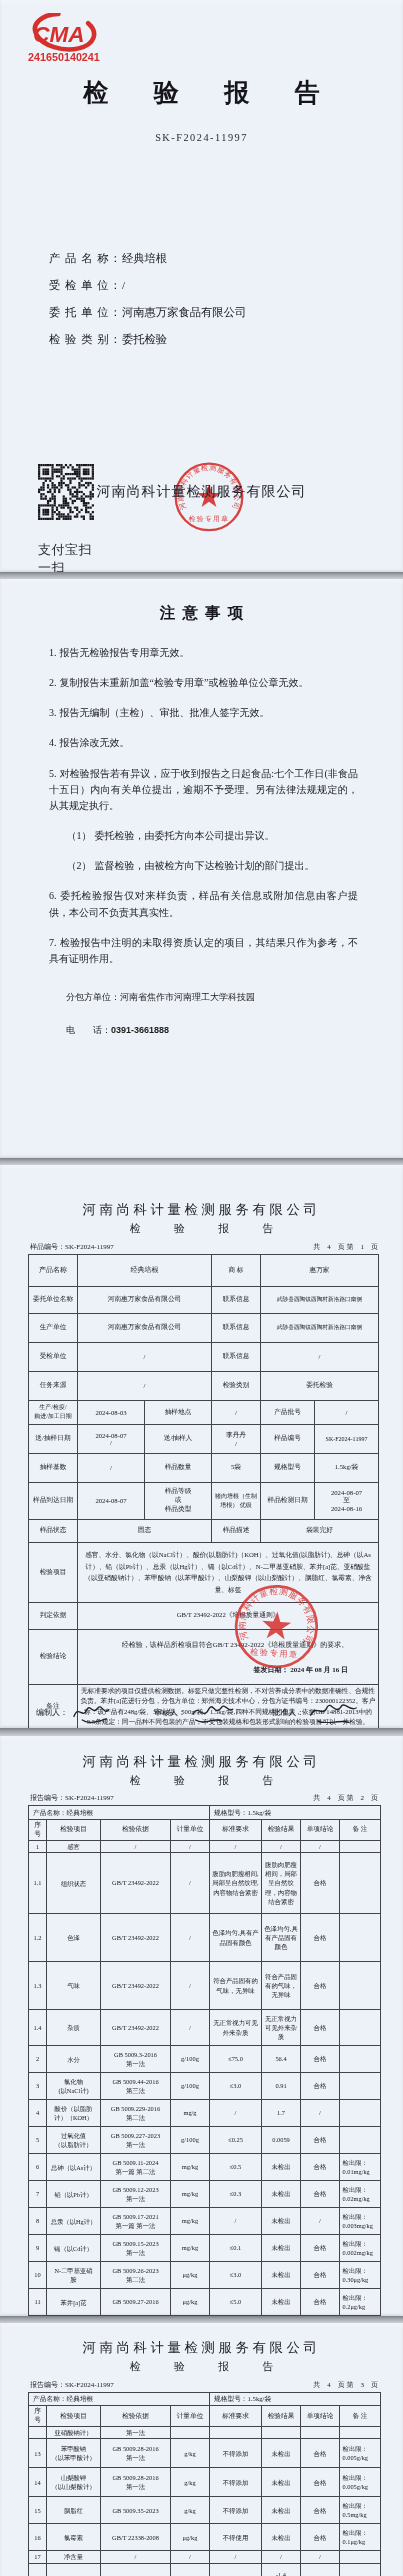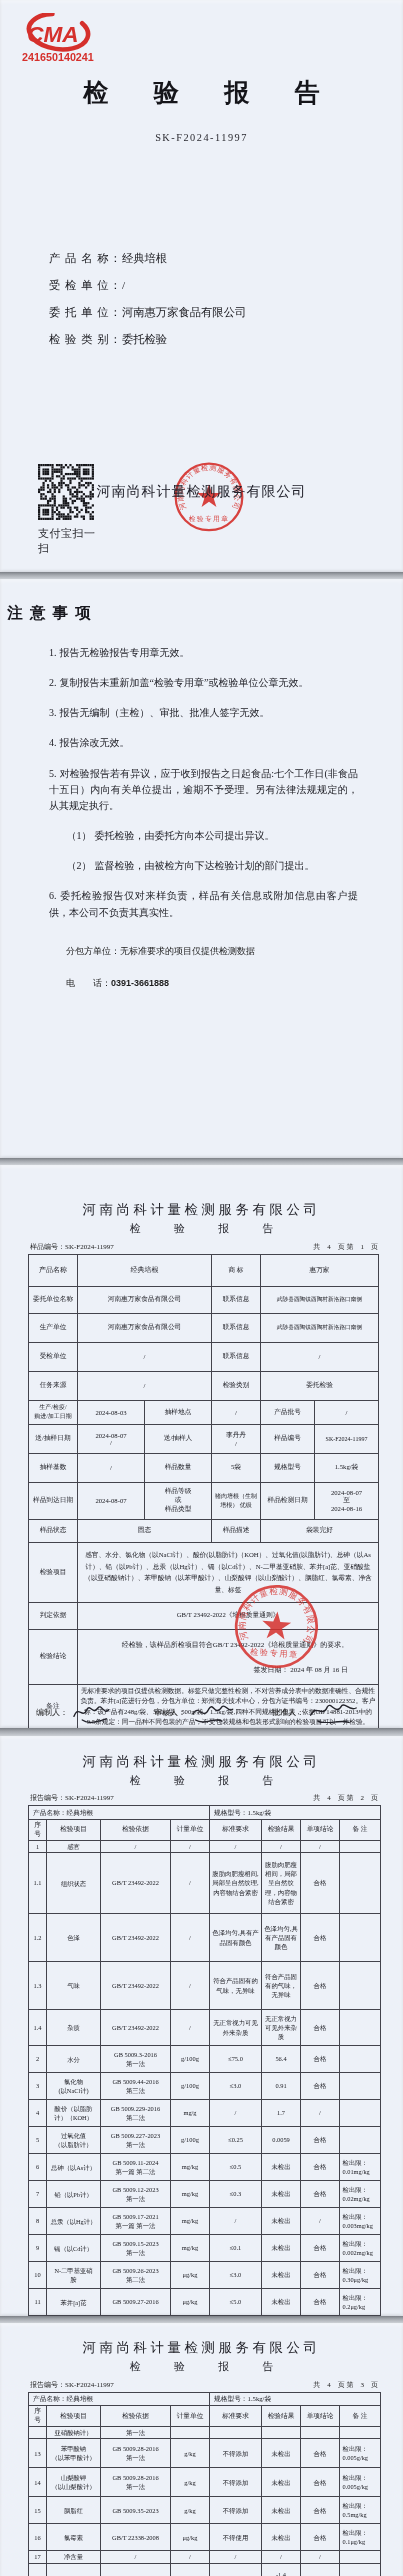--- a/index.html
+++ b/index.html
@@ -6,35 +6,35 @@
   body{
     width:403px;height:3494px;position:relative;
     background:#9ba0a7;
     font-family:"Liberation Serif","DejaVu Serif",serif;
     color:#1c1c1c;
   }
   .page{position:relative;width:403px;background:#edf1f8;overflow:hidden;
         box-shadow:inset 0 1.5px 4.1px rgba(255,255,255,.55), inset 0 -1px 2.6px rgba(90,95,105,.25);}
   .sep{height:7.2px;background:linear-gradient(180deg,#7d8187 0%,#a7abb1 45%,#cdd1d6 100%);}
   
-  .cma{position:absolute;left:20px;top:13.4px;width:82px;height:58px;}
+  .cma{position:absolute;left:26px;top:13.4px;width:82px;height:58px;}
   .cover-title{position:absolute;left:0;top:76px;width:100%;text-align:center;
     font-size:25px;font-weight:bold;letter-spacing:19.6px;text-indent:19.6px;color:#15151a;}
   .cover-no{position:absolute;left:0;top:132px;width:100%;text-align:center;
     font-size:10.3px;letter-spacing:1.5px;color:#2a2a30;}
   .cover-fields{position:absolute;left:49px;top:251px;}
   .cover-field{height:27px;font-size:11.3px;color:#17171c;white-space:nowrap;}
   .cover-field .lab{letter-spacing:1px;font-weight:500;}
   .cover-company{position:absolute;left:0;top:483px;width:100%;text-align:center;
     font-size:14px;letter-spacing:1px;color:#20202a;z-index:1;}
   .qr-wrap{position:absolute;left:38px;top:464px;width:62px;}
-  .qr-cap{font-size:11px;margin-top:4px;letter-spacing:0.5px;color:#2b2b30;}
+  .qr-cap{font-size:13px;margin-top:19px;letter-spacing:0.5px;color:#2b2b30;}
   .stamp{position:absolute;pointer-events:none;}
   
-  .notice-title{padding-top:24px;font-size:15.5px;font-weight:bold;
+  .notice-title{padding-top:24px;text-align:center;font-size:15.5px;font-weight:bold;
     letter-spacing:7.2px;text-indent:7.2px;color:#17171d;}
   .notice-list{margin:20.6px 45px 0 49px;font-size:10px;line-height:1.62;color:#1b1b22;}
   .notice-item{margin-bottom:14px;text-align:justify;}
   .notice-item.sub{margin-left:17.5px;margin-bottom:14px;}
   .notice-item .num{margin-right:3.1px;}
   .notice-foot{margin:24px 0 0 66px;font-size:9px;}
   .notice-foot .row{margin-bottom:19.6px;}
   .notice-foot .phone{font-family:"Liberation Sans","DejaVu Sans",sans-serif;font-weight:bold;}
   
   .sh-company{text-align:center;font-size:13.4px;letter-spacing:3.6px;color:#1d1d24;}
@@ -44,21 +44,21 @@
   table.rep{border-collapse:collapse;table-layout:fixed;margin-left:28px;width:350px;
     font-size:6.4px;color:#1a1a20;}
   table.rep td,table.rep th{border:0.5px solid #43434c;padding:1px 2.1px;text-align:center;
     vertical-align:middle;white-space:pre-line;overflow:hidden;font-weight:normal;}
   table.rep .band{text-align:left;padding-left:4.1px;font-size:6.7px;}
   table.rep th{font-size:6.7px;}
   .s1 td{font-size:6.7px;}
   .s1 .big{font-size:7px;}
   .concl-wrap{text-align:left;}
   .concl-text{text-indent:2em;padding:2.1px 3.1px 0 3.1px;font-size:7px;}
-  .issue-date{text-align:right;padding:8.2px 28px 1px 0;font-size:7px;}
+  .issue-date{text-align:right;padding:8.2px 28px 1px 0;font-size:7px;font-weight:bold;}
   .remark-cell{text-align:left;font-size:6px;line-height:1.55;padding:2.1px 4.1px;}
   .remark-cell .ind{text-indent:2em;}
   .items-cell{text-align:left;font-size:6.7px;line-height:1.7;padding:3.1px 5.2px;}
   .signers{position:absolute;left:36px;display:flex;gap:34px;align-items:center;}
   .signer{display:flex;align-items:center;font-size:8px;}
   .signer svg{margin-left:3.1px;}
   
   .it td{line-height:1.45;}
   .it .c1,.it .c7{font-size:6.3px;}
   .it .c7{text-align:left;padding-left:2.6px;}
@@ -417,23 +417,24 @@
   <div class="notice-title">注意事项</div>
   <div class="notice-list" id="notice-list">
       <div class="notice-item"><span class="num">1.</span><span>报告无检验报告专用章无效。</span></div>
       <div class="notice-item"><span class="num">2.</span><span>复制报告未重新加盖“检验专用章”或检验单位公章无效。</span></div>
       <div class="notice-item"><span class="num">3.</span><span>报告无编制（主检）、审批、批准人签字无效。</span></div>
       <div class="notice-item"><span class="num">4.</span><span>报告涂改无效。</span></div>
       <div class="notice-item"><span class="num">5.</span><span>对检验报告若有异议，应于收到报告之日起食品:七个工作日(非食品十五日）内向有关单位提出，逾期不予受理。另有法律法规规定的，从其规定执行。</span></div>
       <div class="notice-item sub"><span class="num">（1）</span><span>委托检验，由委托方向本公司提出异议。</span></div>
       <div class="notice-item sub"><span class="num">（2）</span><span>监督检验，由被检方向下达检验计划的部门提出。</span></div>
       <div class="notice-item"><span class="num">6.</span><span>委托检验报告仅对来样负责，样品有关信息或附加信息由客户提供，本公司不负责其真实性。</span></div>
+      <div class="notice-item"><span class="num">7.</span><span>检验报告中注明的未取得资质认定的项目，其结果只作为参考，不具有证明作用。</span></div>
     </div>
   <div class="notice-foot">
-    <div class="row"><span>分包方单位：</span><span>无标准要求的项目仅提供检测数据</span></div>
+    <div class="row"><span>分包方单位：</span><span>河南省焦作市河南理工大学科技园</span></div>
     <div class="row"><span>电　　话：</span><span class="phone">0391-3661888</span></div>
   </div>
 </div>
 <div class="sep"></div>
 
 <div class="page" style="height:563px">
   <div class="sh-company" style="padding-top:36px">河南尚科计量检测服务有限公司</div>
   <div class="sh-title">检　验　报　告</div>
   <div class="sh-line">
     <span>样品编号：SK-F2024-11997</span>

